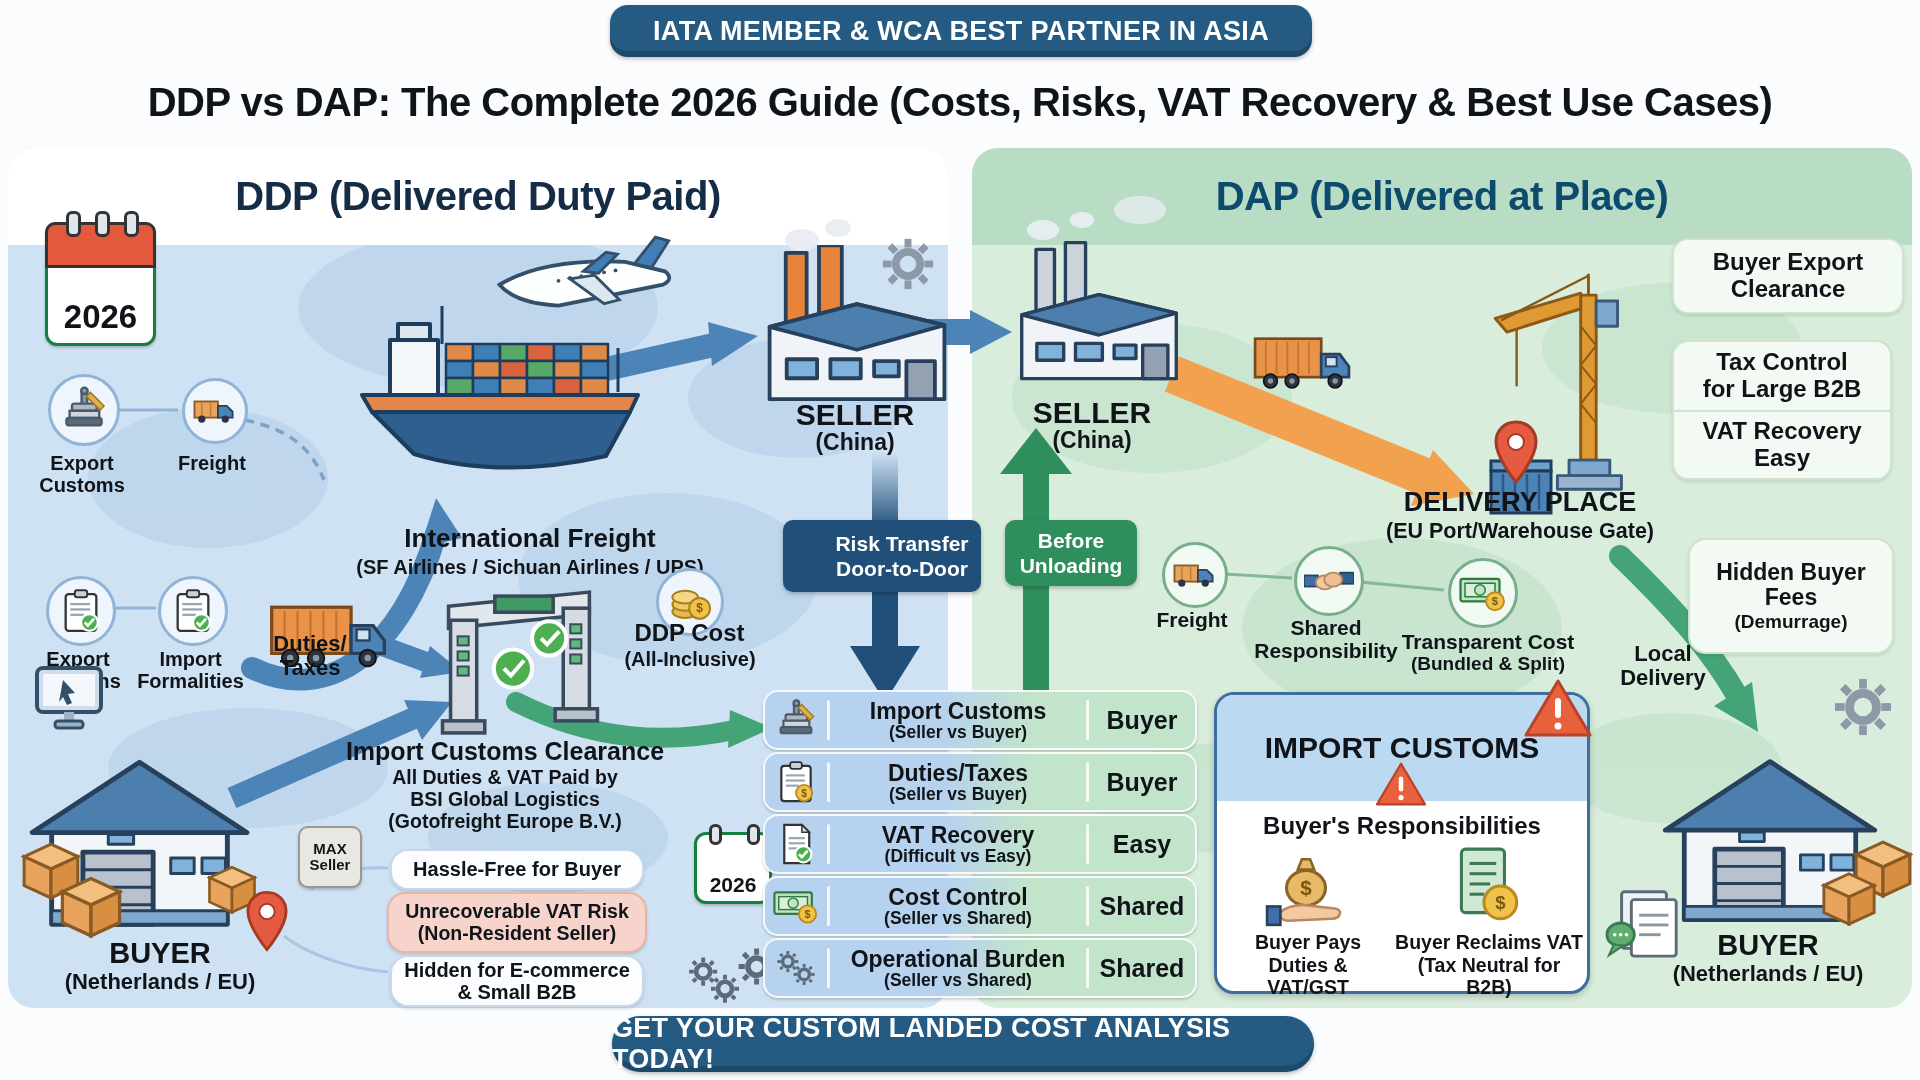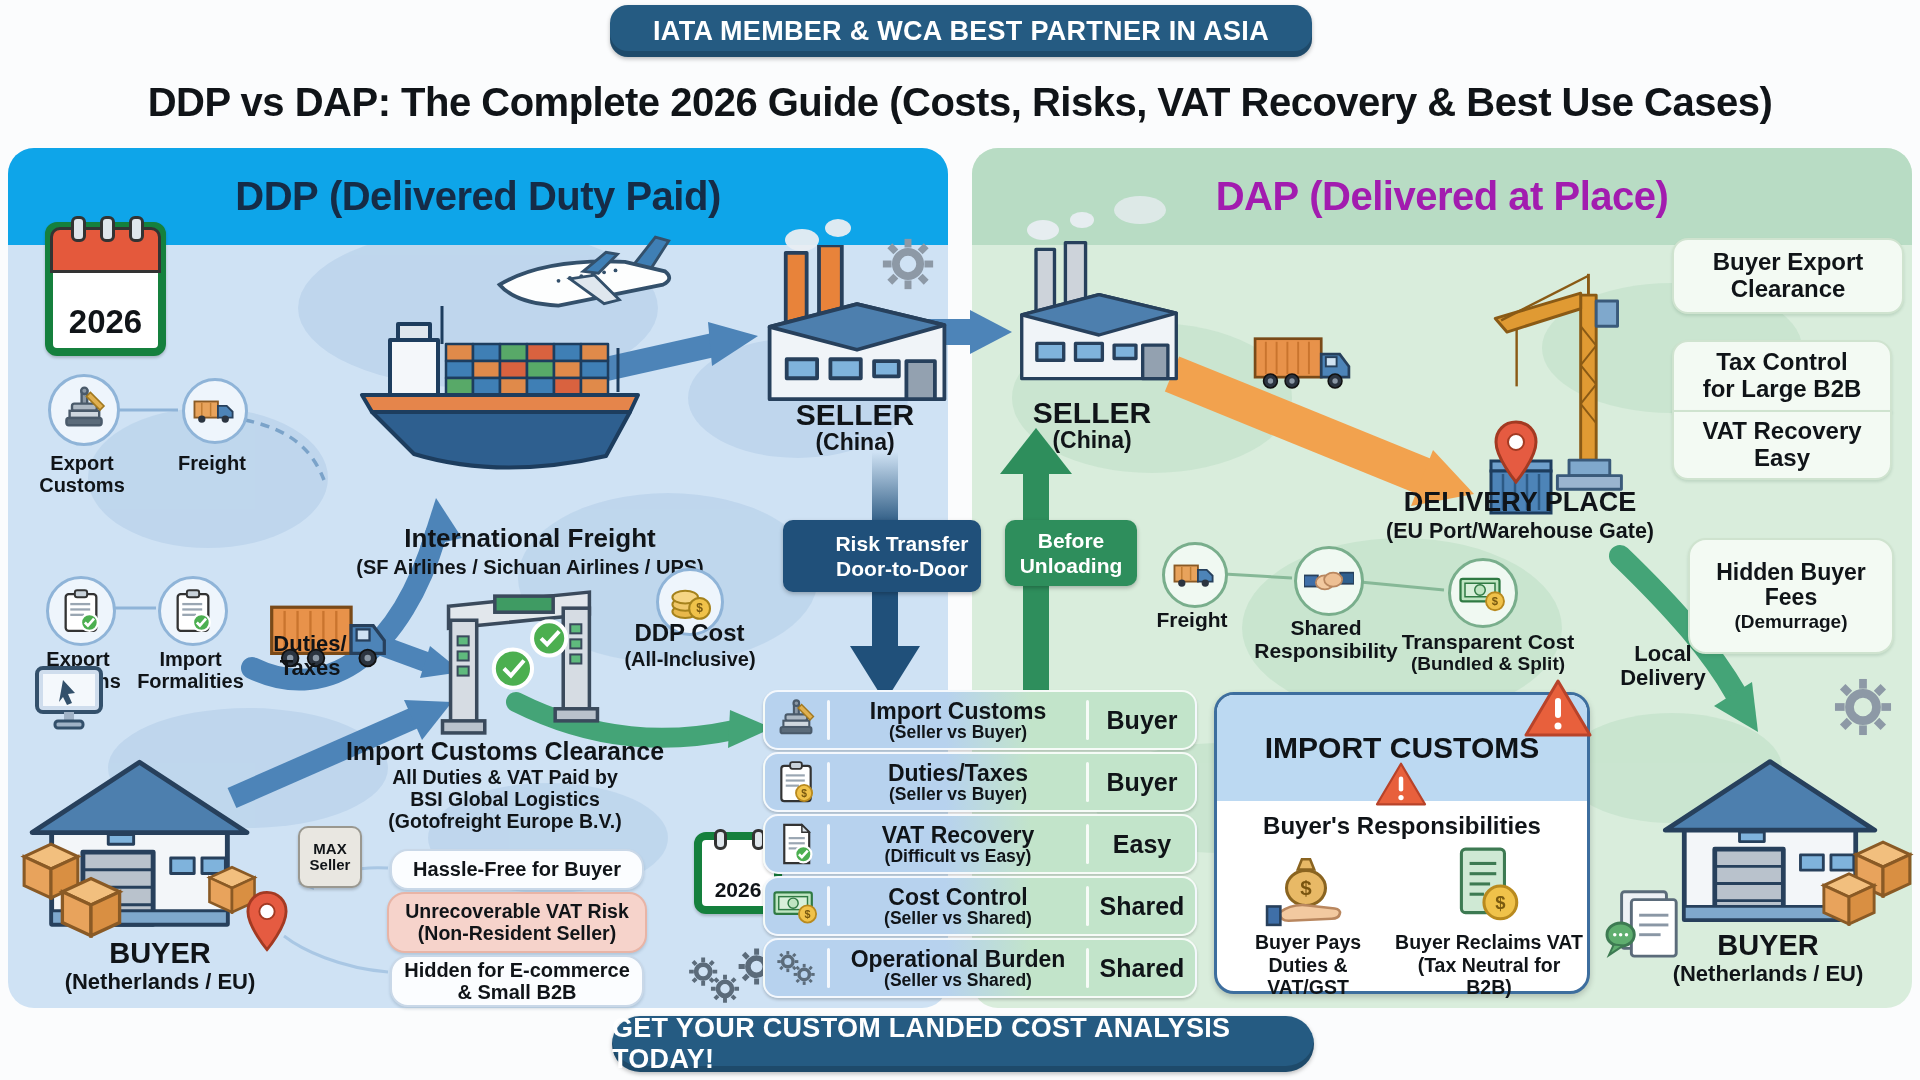--- a/index.html
+++ b/index.html
@@ -25,21 +25,21 @@
     border:2px solid rgba(255,255,255,.85);box-shadow:0 2px 3px rgba(0,0,0,.18);
     display:grid;grid-template-columns:62px 3px 1fr 3px 106px;align-items:center;}
   .tdiv{width:3px;height:70%;background:rgba(255,255,255,.85);border-radius:2px;}
   .ticon{display:flex;align-items:center;justify-content:center;}
   .tmain{text-align:center;line-height:1.05;}
   .tmain .t1{font-size:23px;font-weight:bold;display:block;}
   .tmain .t2{font-size:17.5px;font-weight:bold;display:block;}
   .tans{text-align:center;font-size:25px;font-weight:bold;}
   .banner{position:absolute;background:#255b82;color:#fff;font-weight:bold;display:flex;align-items:center;justify-content:center;
     border-radius:18px;box-shadow:inset 0 -6px 0 rgba(0,0,0,.18),0 2px 4px rgba(0,0,0,.25);letter-spacing:.3px;}
-  .calendar{position:absolute;background:#fff;border:8px solid #15803d;border-radius:12px;overflow:visible;box-shadow:0 2px 3px rgba(0,0,0,.2);}
+  .calendar{position:absolute;background:#fff;border:3px solid #15803d;border-radius:12px;overflow:visible;box-shadow:0 2px 3px rgba(0,0,0,.2);}
   .calendar .chead{position:absolute;left:-3px;top:-3px;right:-3px;height:34%;background:#e4593c;border:3px solid #333;border-radius:10px 10px 0 0;}
   .calendar .ring{position:absolute;top:-14px;width:9px;height:20px;border:3px solid #333;border-radius:6px;background:#dfe6ec;}
   .calendar .cyear{position:absolute;left:0;right:0;bottom:6%;text-align:center;font-weight:bold;}
   .maxtag{position:absolute;background:#e9e7e1;border:2.5px solid #9a9890;border-radius:10px;display:flex;flex-direction:column;
     align-items:center;justify-content:center;font-weight:bold;line-height:1.05;box-shadow:0 2px 3px rgba(0,0,0,.2);}
 </style>
 </head>
 <body>
 
 <div id="canvas">
@@ -360,37 +360,37 @@
   <svg class="abs" style="left:0;top:0;" width="940" height="860">
     <g fill="#b3cde8" opacity="0.55">
       <ellipse cx="200" cy="330" rx="120" ry="70"></ellipse>
           <ellipse cx="470" cy="160" rx="180" ry="80"></ellipse>
       <ellipse cx="660" cy="430" rx="150" ry="85"></ellipse>
           <ellipse cx="240" cy="620" rx="140" ry="60"></ellipse>
       <ellipse cx="540" cy="690" rx="120" ry="55"></ellipse>
           <ellipse cx="790" cy="250" rx="110" ry="60"></ellipse>
     </g>
   </svg>
-  <div class="band" style="background:#0ea5e9;color:#152c47;">
+  <div class="band" style="background:#ffffff;color:#152c47;">
     <span>DDP</span>&nbsp;
     <span>(Delivered Duty Paid)</span>
   </div>
 </div>
 
 <div class="panel" style="left:972px;background:#d9eddc;">
   <svg class="abs" style="left:0;top:0;" width="940" height="860">
     <g fill="#c0e0c8" opacity="0.6">
       <ellipse cx="180" cy="250" rx="140" ry="75"></ellipse>
           <ellipse cx="430" cy="480" rx="160" ry="90"></ellipse>
       <ellipse cx="700" cy="200" rx="130" ry="65"></ellipse>
           <ellipse cx="250" cy="650" rx="130" ry="55"></ellipse>
       <ellipse cx="700" cy="620" rx="110" ry="55"></ellipse>
     </g>
   </svg>
-  <div class="band" style="background:#b8dcc4;color:#a21caf;">
+  <div class="band" style="background:#b8dcc4;color:#0c4a6e;">
     <span>DAP</span>&nbsp;
     <span>(Delivered at Place)</span>
   </div>
 </div>
 
 <svg class="abs" style="left:0;top:0;" width="1920" height="1080">
 
   <g fill="#e9eef3" opacity="0.95">
     <ellipse cx="802" cy="240" rx="17" ry="11"></ellipse>
         <ellipse cx="838" cy="228" rx="13" ry="9"></ellipse>

